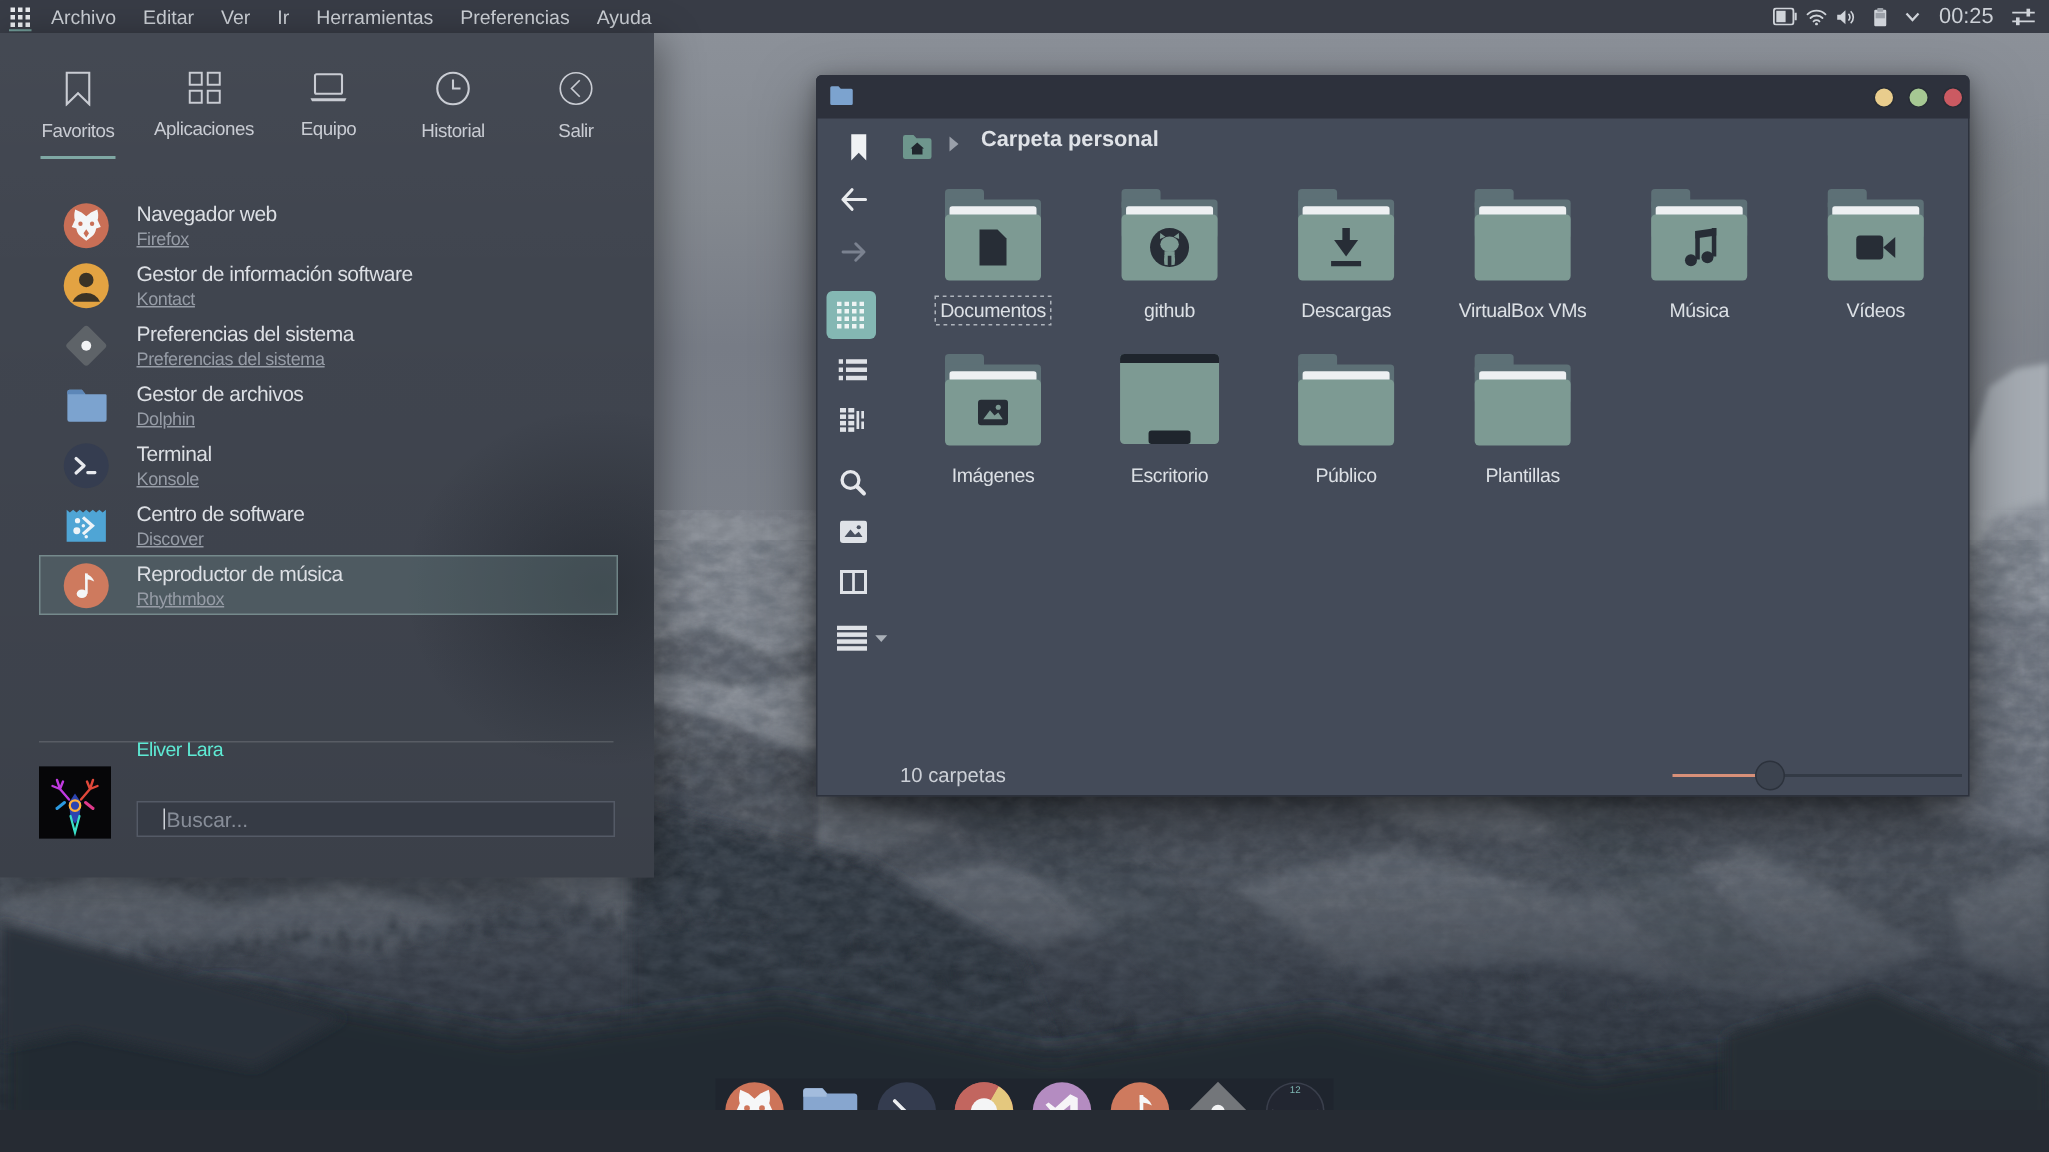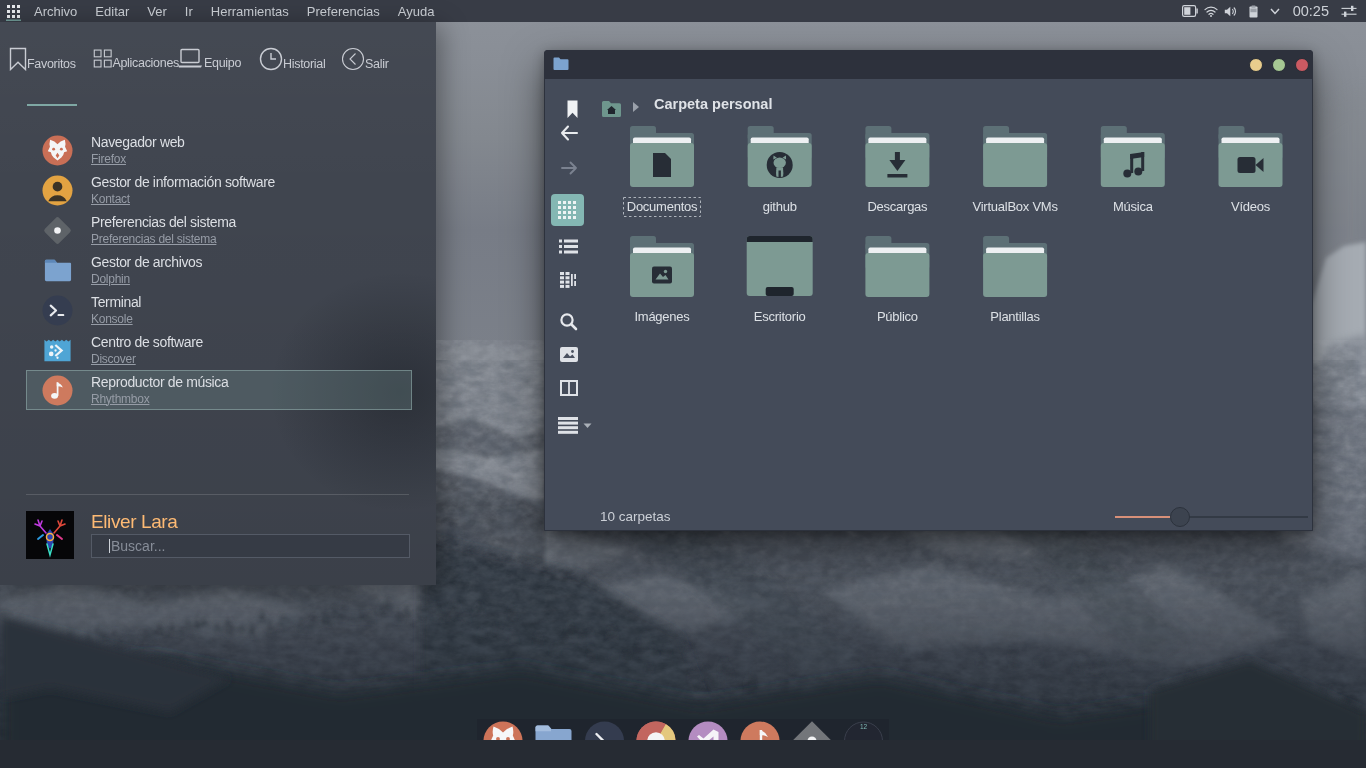--- a/index.html
+++ b/index.html
@@ -13,46 +13,46 @@
     display:flex; align-items:center; color:#d3d6dc; font-size:14px; }
   #tray { position:absolute; right:9px; top:0; height:22px; display:flex; align-items:center; color:#d8dbe0; }
   #tray > svg { margin-left:6px; }
   #tray > svg:nth-child(4), #tray > svg:nth-child(5), #tray > svg:nth-child(7) { margin-left:12px; }
   #clock { font-size:14.5px; color:#ccd0d6; margin-left:13px; }
 
   
   #panel { left:0; top:22px; width:436px; height:563px; background:#40454f; overflow:hidden; box-shadow:6px 4px 24px rgba(0,0,0,.35); }
   #panel .shade { position:absolute; left:270px; top:250px; width:260px; height:240px;
      background:radial-gradient(closest-side, rgba(18,22,28,.42), rgba(18,22,28,0)); }
-  .tab { position:absolute; top:25px; display:flex; align-items:center; color:#c9ccd3; font-size:12.5px; letter-spacing:-0.3px; width:86px; }
+  .tab { position:absolute; top:25px; display:flex; flex-direction:column; align-items:center; color:#c9ccd3; font-size:12.5px; letter-spacing:-0.3px; width:86px; }
   .tab svg { margin-bottom:9px; }
   .tab-underline { position:absolute; left:27px; top:82px; width:50px; height:2px; background:#7fa8a4; }
 
   .applist { position:absolute; left:0; top:108px; width:433px; }
   .approw { position:relative; height:40px; }
   .approw .ic { position:absolute; left:42px; top:5px; width:31px; height:31px; }
   .approw .t1 { position:absolute; left:91px; top:4px; font-size:14px; letter-spacing:-0.35px; color:#dcdfe4; }
   .approw .t2 { position:absolute; left:91px; top:21.5px; font-size:12px; letter-spacing:-0.25px; color:#969ca6;text-decoration:underline; }
   .approw.sel::before { content:""; position:absolute; left:26px; right:21px; top:0; bottom:0;
      background:rgba(115,145,145,.30); border:1px solid rgba(155,185,183,.5); }
   #divider { position:absolute; left:26px; top:472px; width:383px; height:1px; background:rgba(255,255,255,.14); }
   #avatar { position:absolute; left:26px; top:489px; width:48px; height:48px; background:#05060a; }
-  #uname { position:absolute; left:91px; top:489px; font-size:19px; letter-spacing:-0.4px; color:#fdba74; }
+  #uname { position:absolute; left:91px; top:470px; font-size:13px; letter-spacing:-0.4px; color:#5eead4; }
   #search { position:absolute; left:91px; top:512px; width:319px; height:24px; background:#363b45;
      border:1px solid #545a66; color:#878d98; font-size:14px; line-height:22px; padding-left:17px; }
   #search .cursor { display:inline-block; width:1px; height:14px; background:#cfd3da; vertical-align:-2px; margin-right:1px;}
 
   
   #win { left:544px; top:50px; width:769px; height:481px; background:#444b59; outline:1px solid rgba(22,26,33,.5); outline-offset:-1px;
      border-radius:4px 4px 0 0; box-shadow:0 16px 38px rgba(0,0,0,.5), 0 3px 12px rgba(0,0,0,.3); }
   #titlebar { position:absolute; left:0; top:0; width:769px; height:29px; background:#2d313c;
      border-radius:4px 4px 0 0; }
   #titlebar .ttext { position:absolute; left:26px; width:674px; text-align:center; top:6px; font-size:13.5px; color:#c6cad2; }
   .wbtn { position:absolute; top:8px; width:14px; height:14px; border-radius:50%; border:1.5px solid #272c35; }
-  #toolbar { position:absolute; left:0; top:29px; width:769px; height:32px;margin-top:11px; }
+  #toolbar { position:absolute; left:0; top:29px; width:769px; height:32px; }
 
   #sidebar { position:absolute; left:0; top:29px; width:56px; height:452px; }
   #grid text { letter-spacing:-0.25px; }
   #statusbar { position:absolute; left:0; bottom:0; width:769px; height:30px; }
   #statusbar .cnt { position:absolute; left:56px; top:8px; font-size:13.5px; color:#ccd0d7; }
 
   
   #dock { left:477px; top:719px; width:412px; height:49px; background:rgba(31,36,46,.88); }
   .dot { position:absolute; top:763px; width:5px; height:5px; border-radius:50%; background:#9fd3cf; }
 </style>

